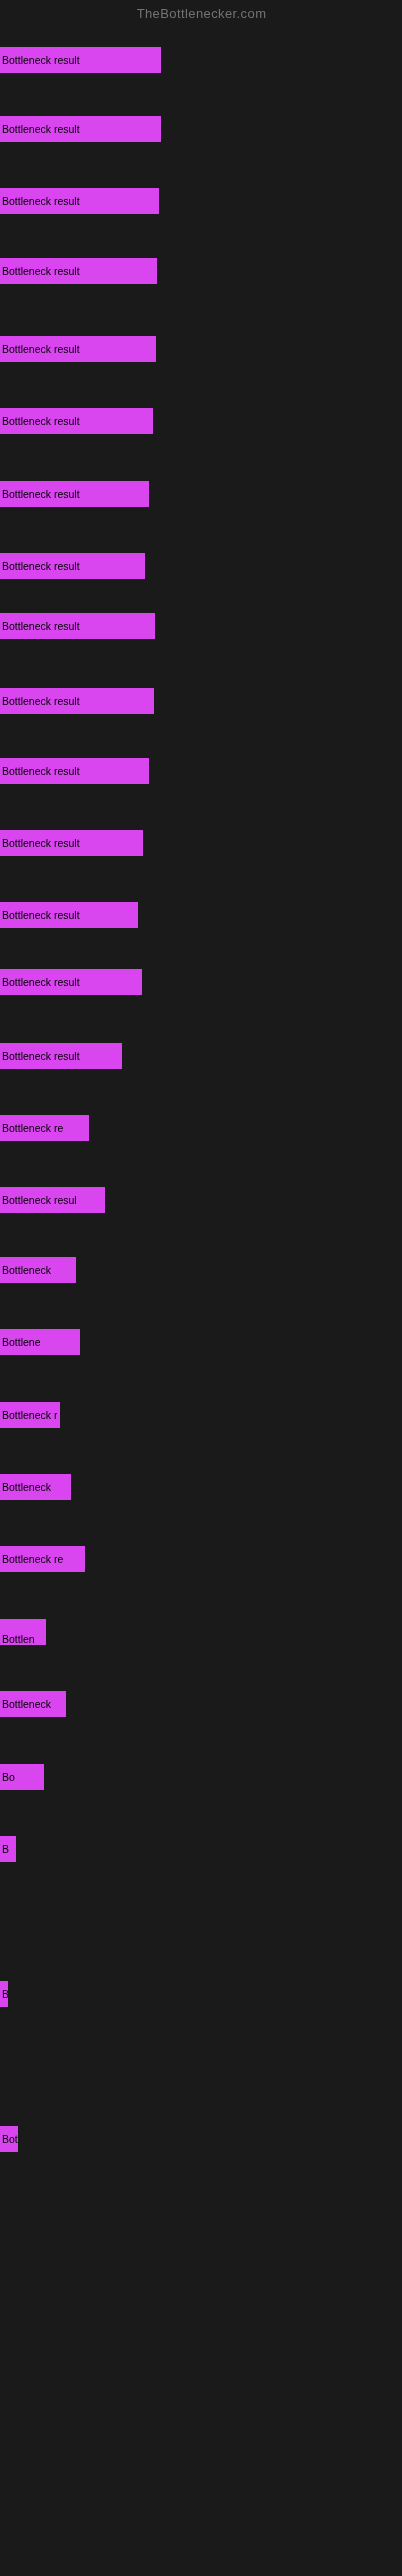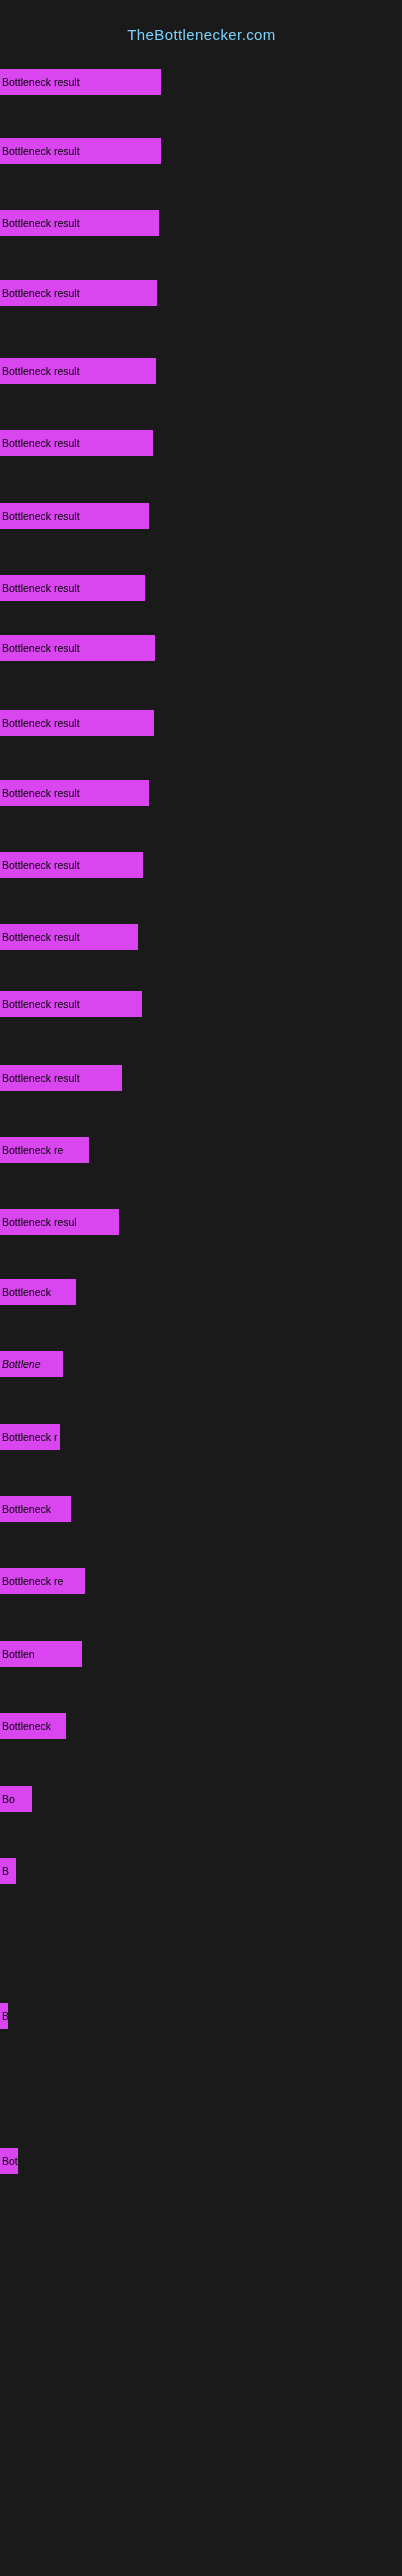--- a/index.html
+++ b/index.html
@@ -5,25 +5,24 @@
     * { margin: 0; padding: 0; box-sizing: border-box; }
     body {
       width: 403px;
       min-height: 2576px;
       background-color: #1a1a1a;
       font-family: Arial, sans-serif;
       position: relative;
     }
     .site-title {
       text-align: center;
-      color: #7dd3fc;
-      font-size: 15px;
+      color: #737373;
+      font-size: 13px;
       padding: 6.4px 0 3.2px 0;
       letter-spacing: 0.4px;
-      margin-top: 20px;
     }
     .bottleneck-item {
       position: absolute;
       left: 0;
       height: 26px;
       background-color: #d946ef;
       display: flex;
       align-items: center;
       padding-left: 2px;
       border-radius: 0;
@@ -83,45 +82,45 @@
     </div>
     <div class="bottleneck-item" style="top: 944px; width: 142px;">
       <span>Bottleneck result</span>
     </div>
     <div class="bottleneck-item" style="top: 1018px; width: 122px;">
       <span>Bottleneck result</span>
     </div>
     <div class="bottleneck-item" style="top: 1090px; width: 89px;">
       <span>Bottleneck re</span>
     </div>
-    <div class="bottleneck-item" style="top: 1162px; width: 119px;">
+    <div class="bottleneck-item" style="top: 1162px; width: 105px;">
       <span>Bottleneck resul</span>
     </div>
     <div class="bottleneck-item" style="top: 1232px; width: 76px;">
       <span>Bottleneck</span>
     </div>
-    <div class="bottleneck-item" style="top: 1304px; width: 63px; font-style: italic;">
+    <div class="bottleneck-item" style="top: 1304px; width: 80px;">
       <span>Bottlene</span>
     </div>
     <div class="bottleneck-item" style="top: 1377px; width: 60px;">
       <span>Bottleneck r</span>
     </div>
     <div class="bottleneck-item" style="top: 1449px; width: 71px;">
       <span>Bottleneck</span>
     </div>
     <div class="bottleneck-item" style="top: 1521px; width: 85px;">
       <span>Bottleneck re</span>
     </div>
-    <div class="bottleneck-item" style="top: 1594px; width: 82px;">
+    <div class="bottleneck-item" style="top: 1594px; width: 46px; align-items: flex-end;">
       <span>Bottlen</span>
     </div>
     <div class="bottleneck-item" style="top: 1666px; width: 66px;">
       <span>Bottleneck</span>
     </div>
-    <div class="bottleneck-item" style="top: 1739px; width: 32px;">
+    <div class="bottleneck-item" style="top: 1739px; width: 44px;">
       <span>Bo</span>
     </div>
     <div class="bottleneck-item" style="top: 1811px; width: 16px;">
       <span>B</span>
     </div>
     <div class="bottleneck-item" style="top: 1956px; width: 8px;">
       <span>B</span>
     </div>
     <div class="bottleneck-item" style="top: 2101px; width: 18px;">
       <span>Bott</span>

